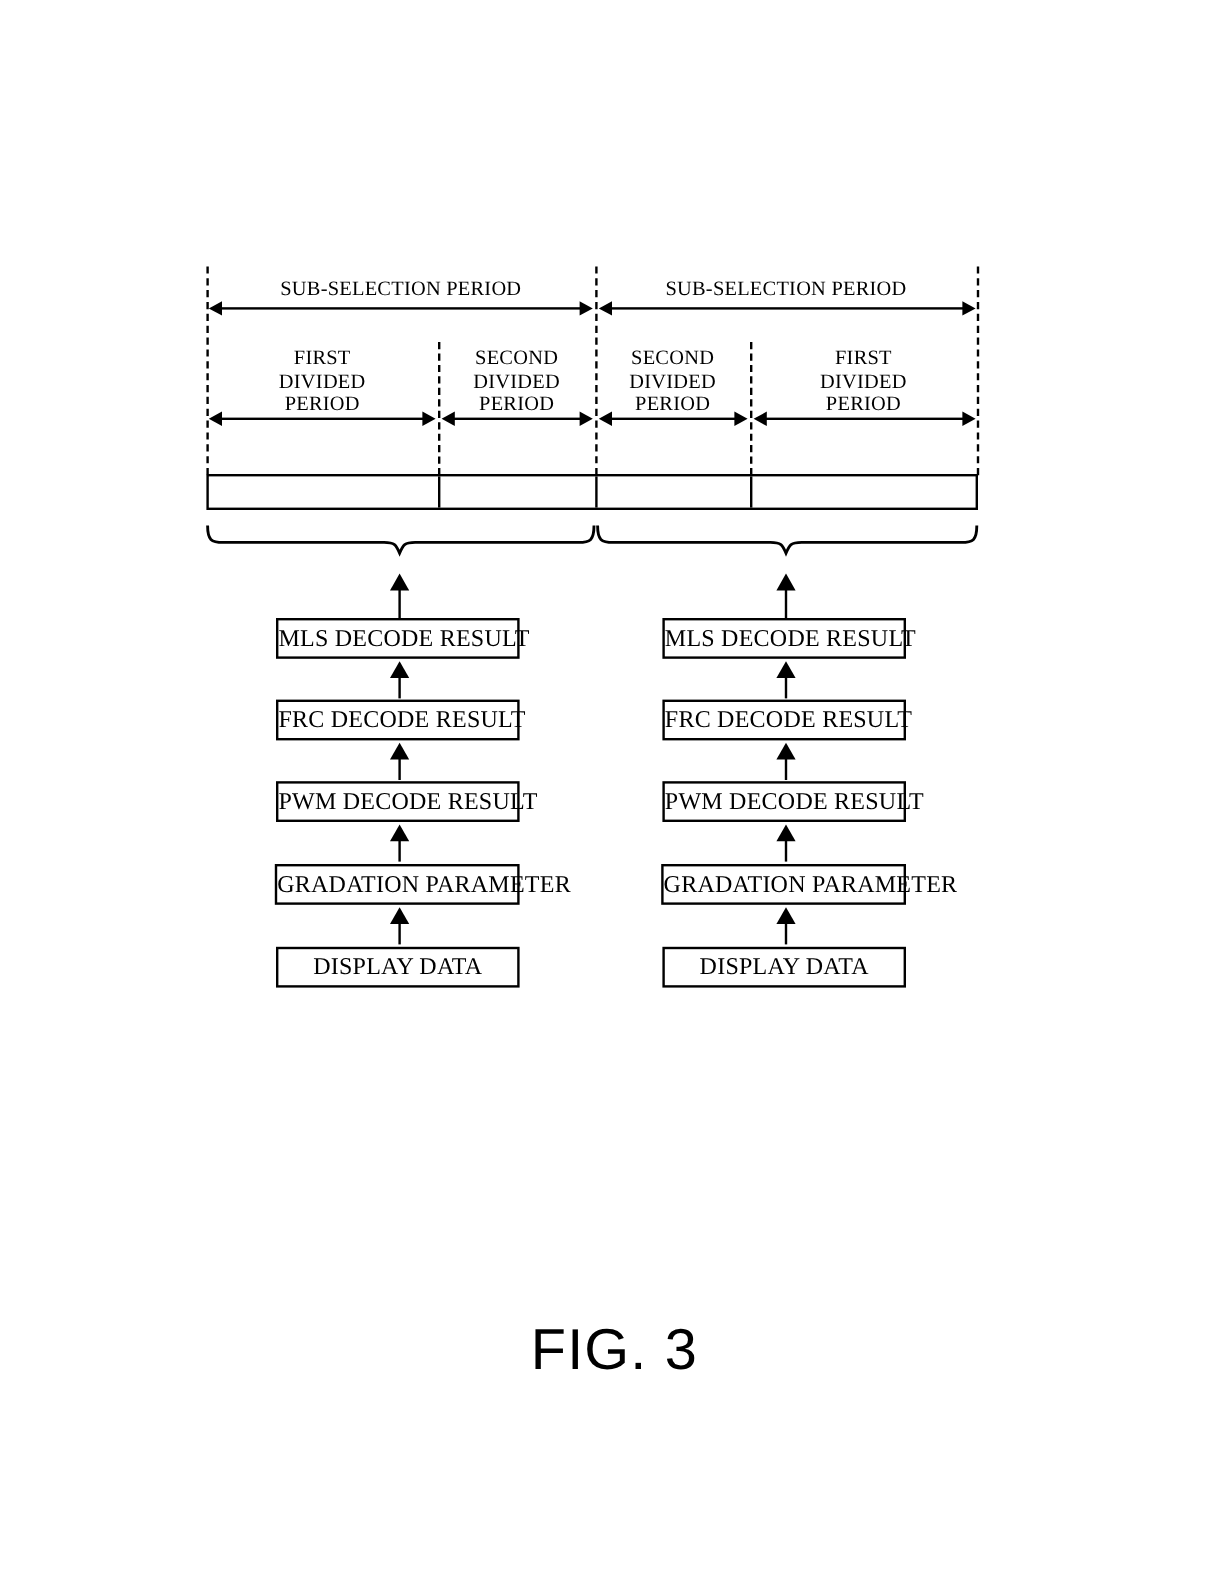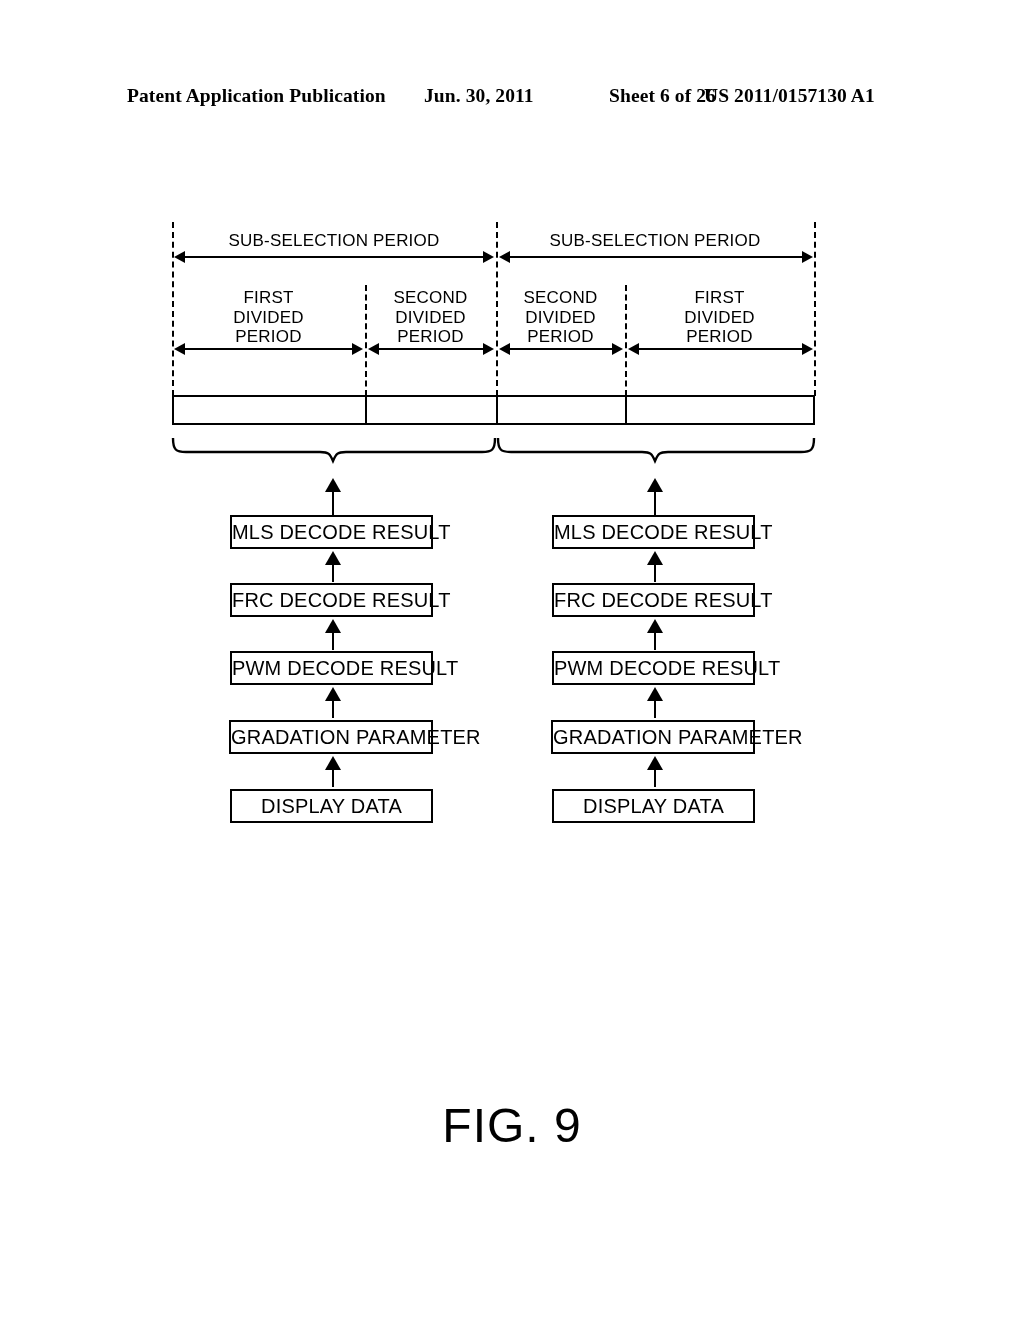--- a/index.html
+++ b/index.html
@@ -38,20 +38,21 @@
   #hdr .h-sheet { position: absolute; left: 609px;  top: 0; }
   #hdr .h-num   { position: absolute; left: 704px;  top: 0; }
 
   
   #fig {
     position: absolute;
     left: 0;
     top: 0;
     width: 1024px;
     height: 1256px;
+    font-family: Liberation Serif, serif;
   }
 
   
   .vguide {
     position: absolute;
     width: 0;
     border-left: 2px dashed #000;
   }
 
   
@@ -161,26 +162,20 @@
     text-align: center;
     font-size: 48px;
     letter-spacing: 1px;
   }
 </style>
 </head>
 <body>
 
 <div id="page">
 
-  <div id="hdr">
-    <span class="h-pub">Patent Application Publication</span>
-    <span class="h-date">Jun. 30, 2011</span>
-    <span class="h-sheet">Sheet 6 of 26</span>
-    <span class="h-num">US 2011/0157130 A1</span>
-  </div>
 
   <div id="fig">
 
     <div class="vguide" style="left:172px; top:222px; height:174px;"></div>
     <div class="vguide" style="left:496px; top:222px; height:174px;"></div>
     <div class="vguide" style="left:814px; top:222px; height:174px;"></div>
 
     <div class="vguide" style="left:365px; top:285px; height:111px;"></div>
     <div class="vguide" style="left:625px; top:285px; height:111px;"></div>
 
@@ -321,15 +316,15 @@
     <div class="fbox" style="left:551px; top:720px; width:204px;">GRADATION PARAMETER</div>
     <div class="uparrow" style="left:647px; top:756px; height:31px;">
       <span class="uhead"></span>
       <span class="ushaft"></span>
     </div>
 
     <div class="fbox" style="left:552px; top:789px; width:203px;">DISPLAY DATA</div>
 
   </div>
 
-  <div id="caption">FIG. 9</div>
+  <div id="caption">FIG. 3</div>
 
 </div>
 
 </body></html>

